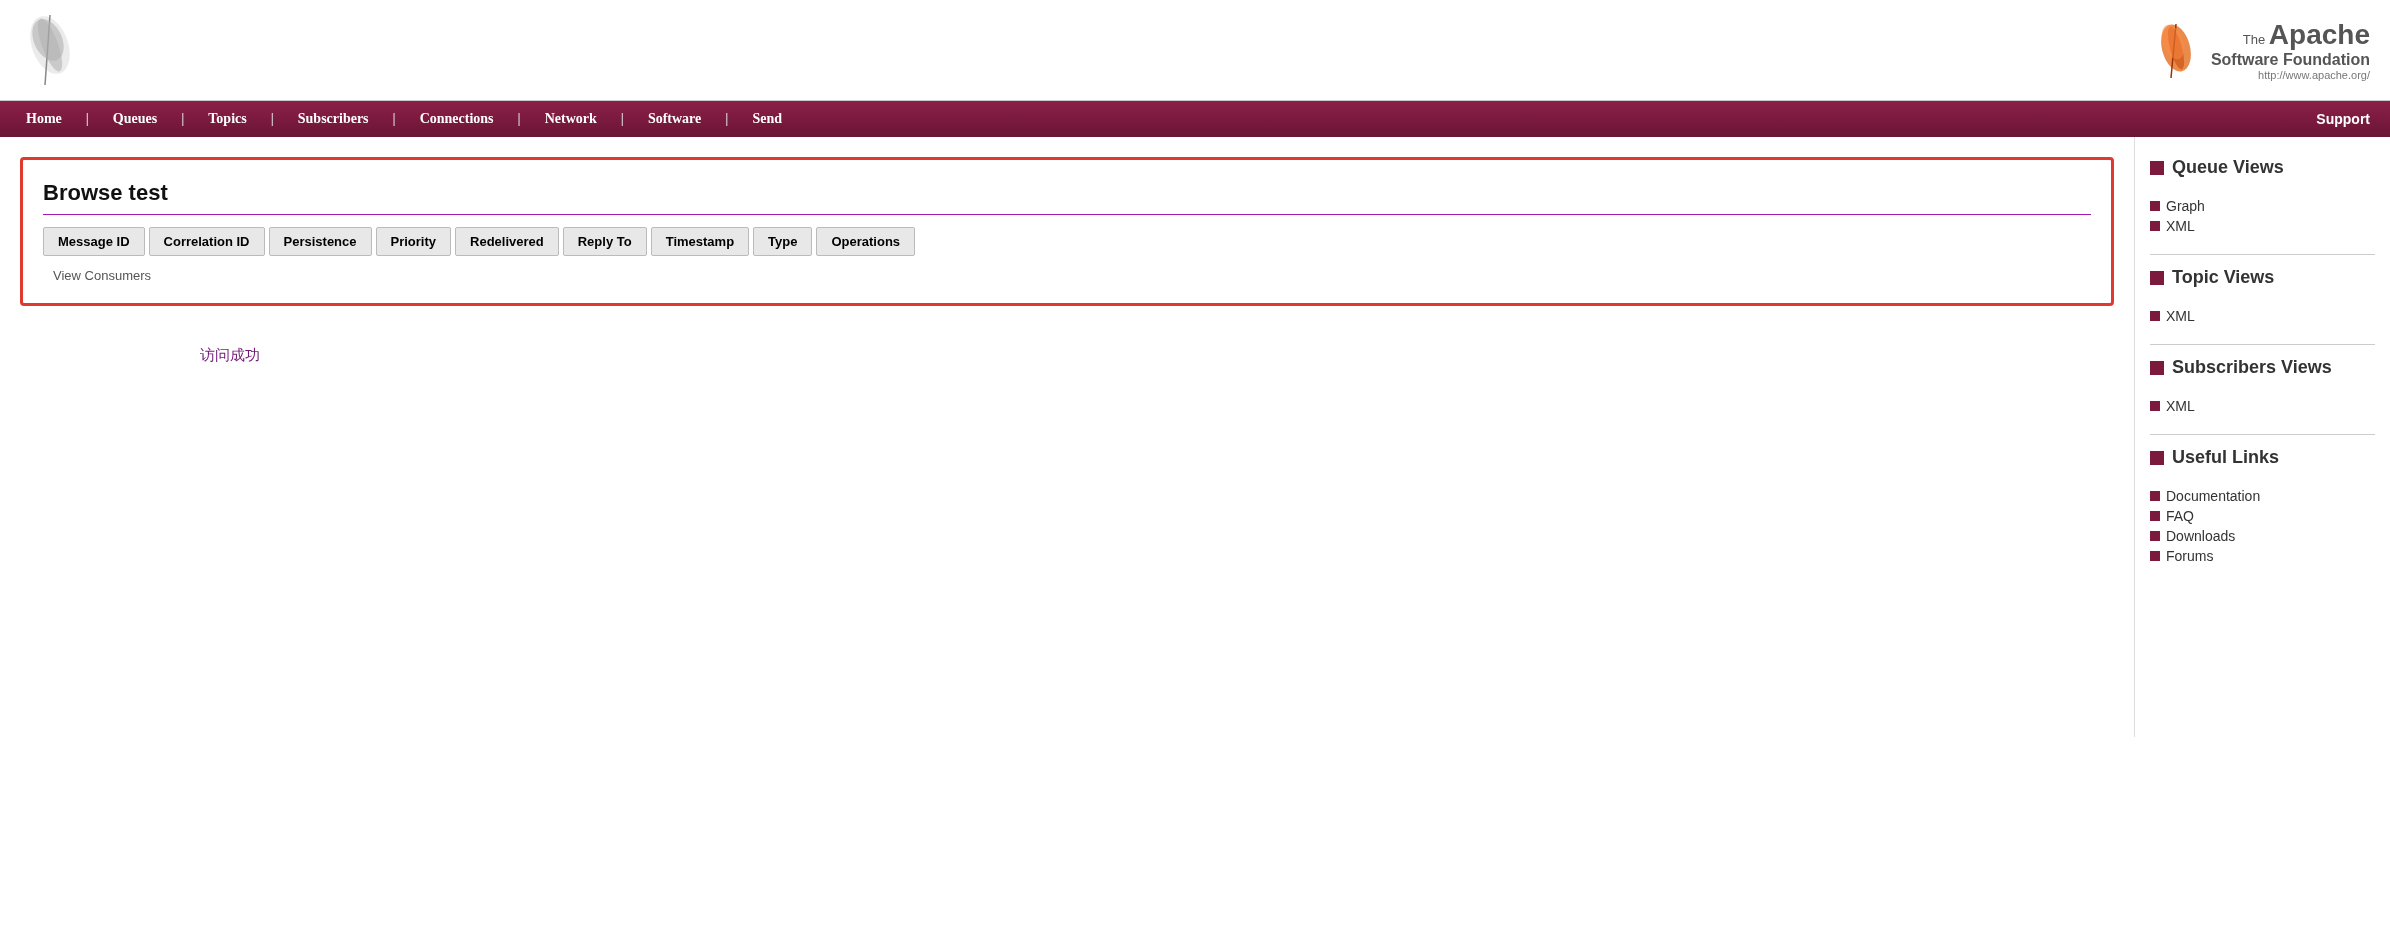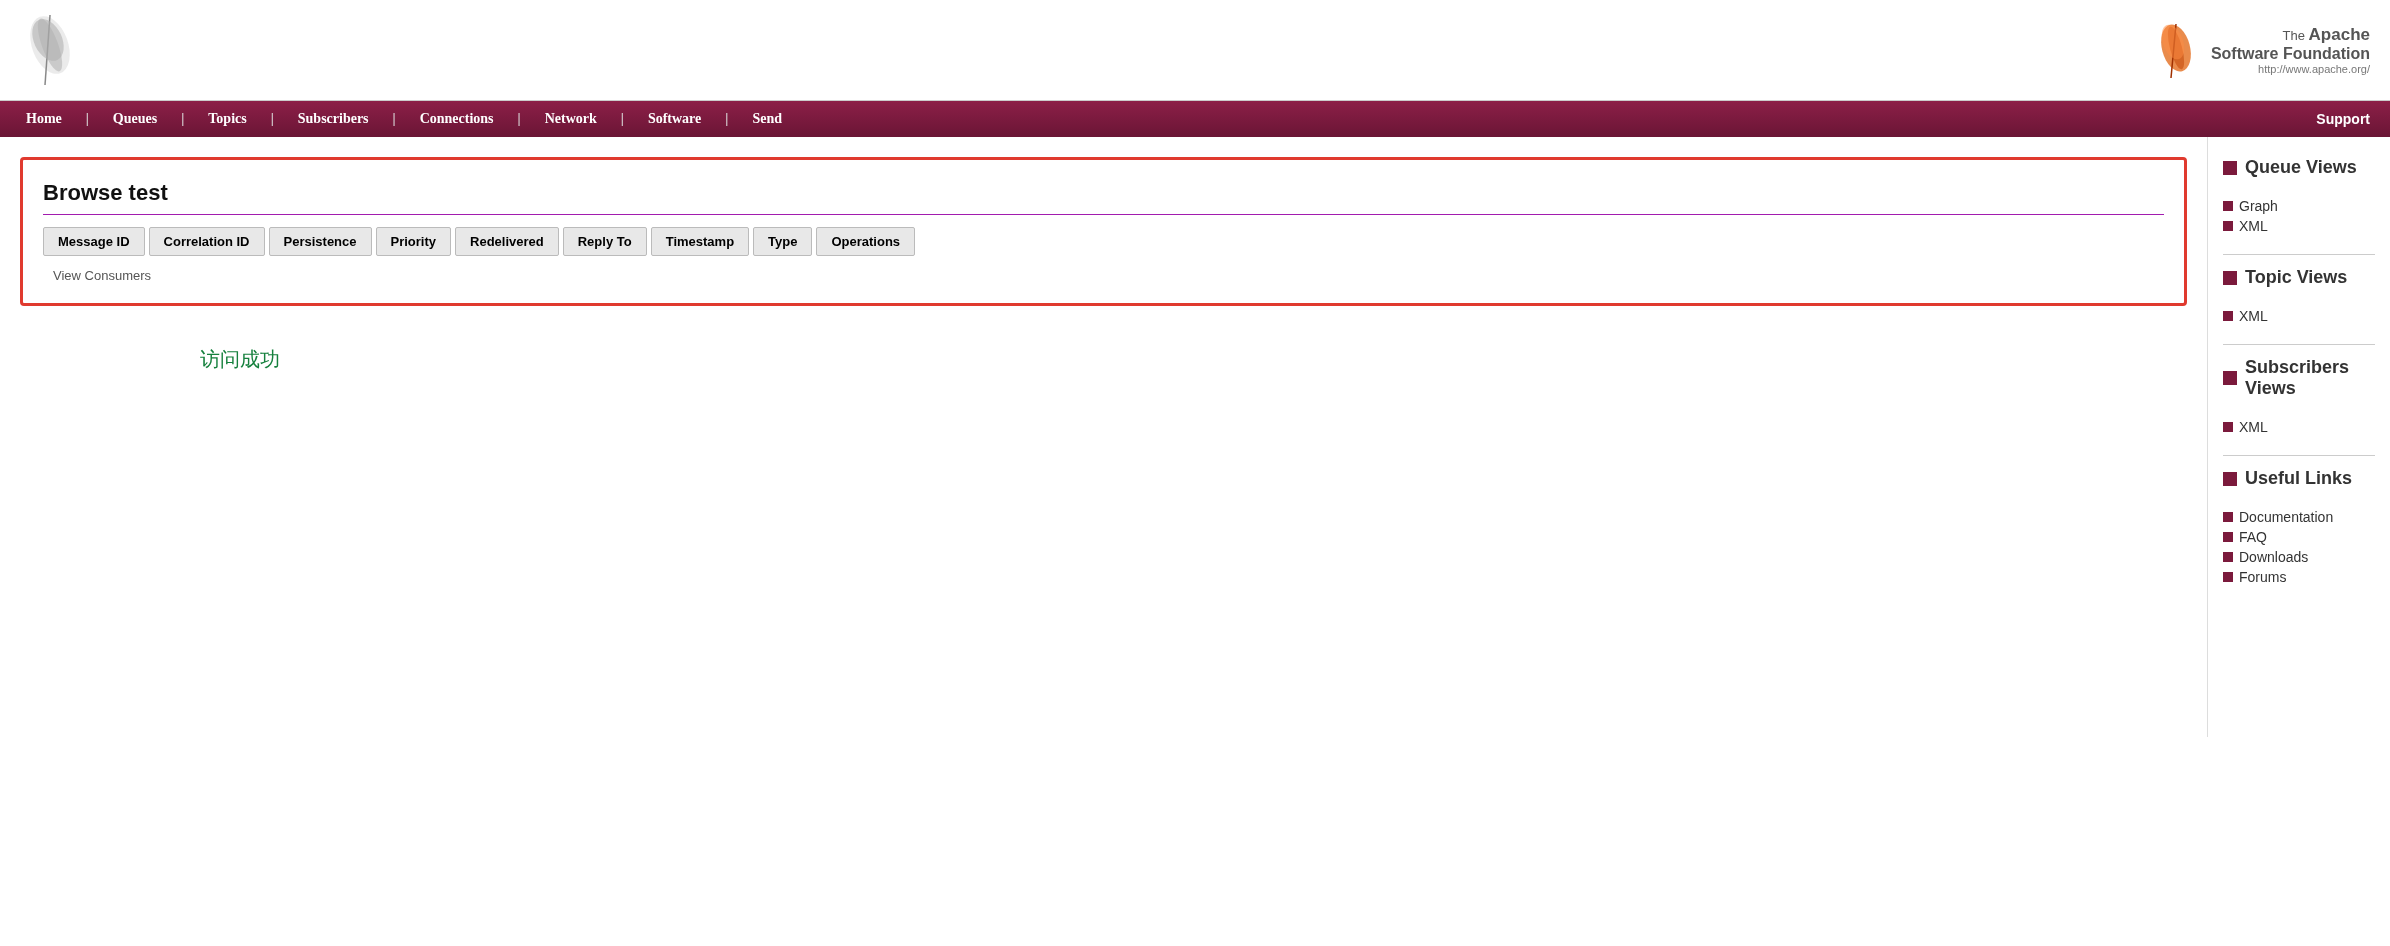--- a/index.html
+++ b/index.html
@@ -112,28 +112,28 @@
       margin-top: 8px;
       padding-left: 10px;
     }
     .view-consumers a {
       color: #555;
       text-decoration: none;
     }
 
     
     .success-message {
-      color: #15803d;
-      font-size: 20px;
+      color: #701a75;
+      font-size: 15px;
       padding: 20px 0 0 180px;
     }
 
     
     .sidebar {
-      width: 183px;
+      width: 256px;
       padding: 20px 15px;
       border-left: 1px solid #ddd;
       background: #fff;
     }
     .sidebar-section {
       margin-bottom: 20px;
     }
     .sidebar-section-title {
       font-size: 18px;
       font-weight: bold;
@@ -202,21 +202,21 @@
   </div>
   <div class="apache-area">
 
     <svg width="50" height="60" viewBox="0 0 50 60" xmlns="http://www.w3.org/2000/svg">
       <ellipse cx="25" cy="28" rx="14" ry="24" fill="#e05a00" opacity="0.7" transform="rotate(-15 25 28)"></ellipse>
       <ellipse cx="25" cy="28" rx="6" ry="22" fill="#c04000" opacity="0.5" transform="rotate(-15 25 28)"></ellipse>
       <line x1="25" y1="4" x2="20" y2="58" stroke="#a03000" stroke-width="1.5"></line>
       <ellipse cx="22" cy="22" rx="10" ry="18" fill="#ff8c42" opacity="0.5" transform="rotate(-20 22 22)"></ellipse>
     </svg>
     <div class="apache-logo">
-      <div><span>The</span> <strong style="font-size:17px;">Apache</strong></div>
+      <div><span>The</span> <strong style="font-size:28px;">Apache</strong></div>
       <div style="font-size:16px;font-weight:bold;">Software Foundation</div>
       <div style="font-size:11px;color:#777;">http://www.apache.org/</div>
     </div>
   </div>
 </div>
 
 <div class="navbar">
   <div class="navbar-links">
     <a href="#">Home</a>
     <span class="navbar-sep"> | </span>

